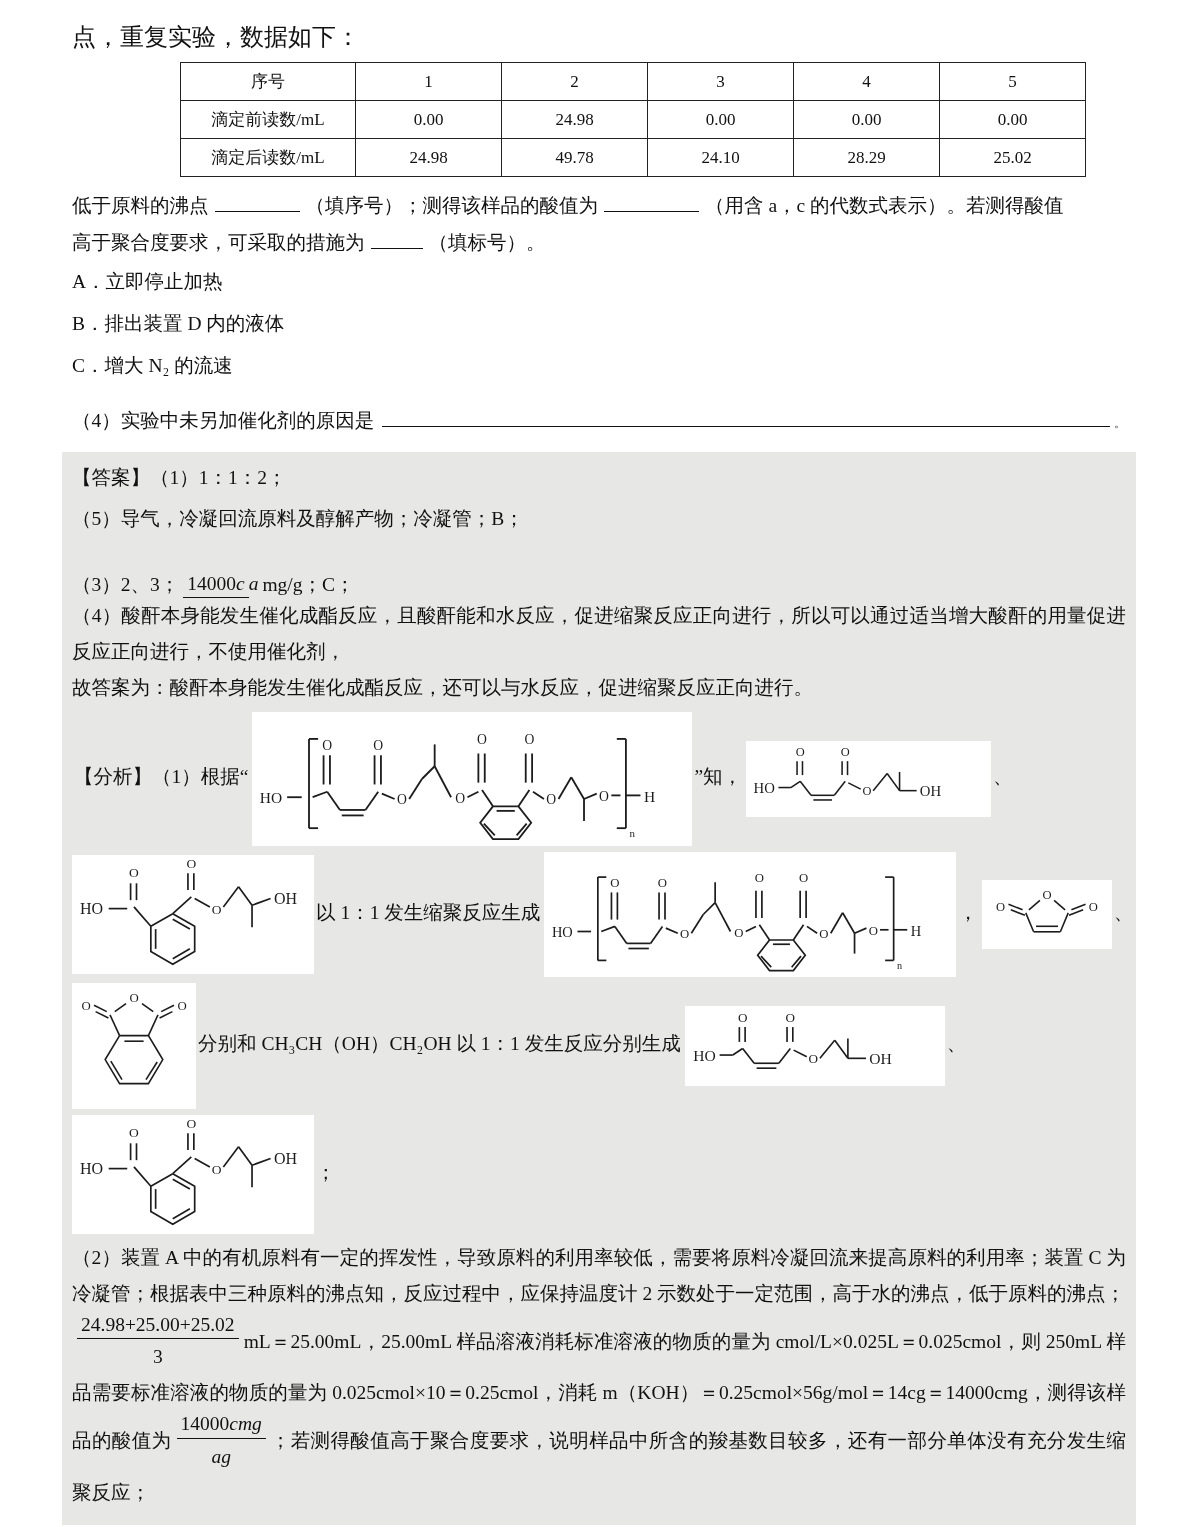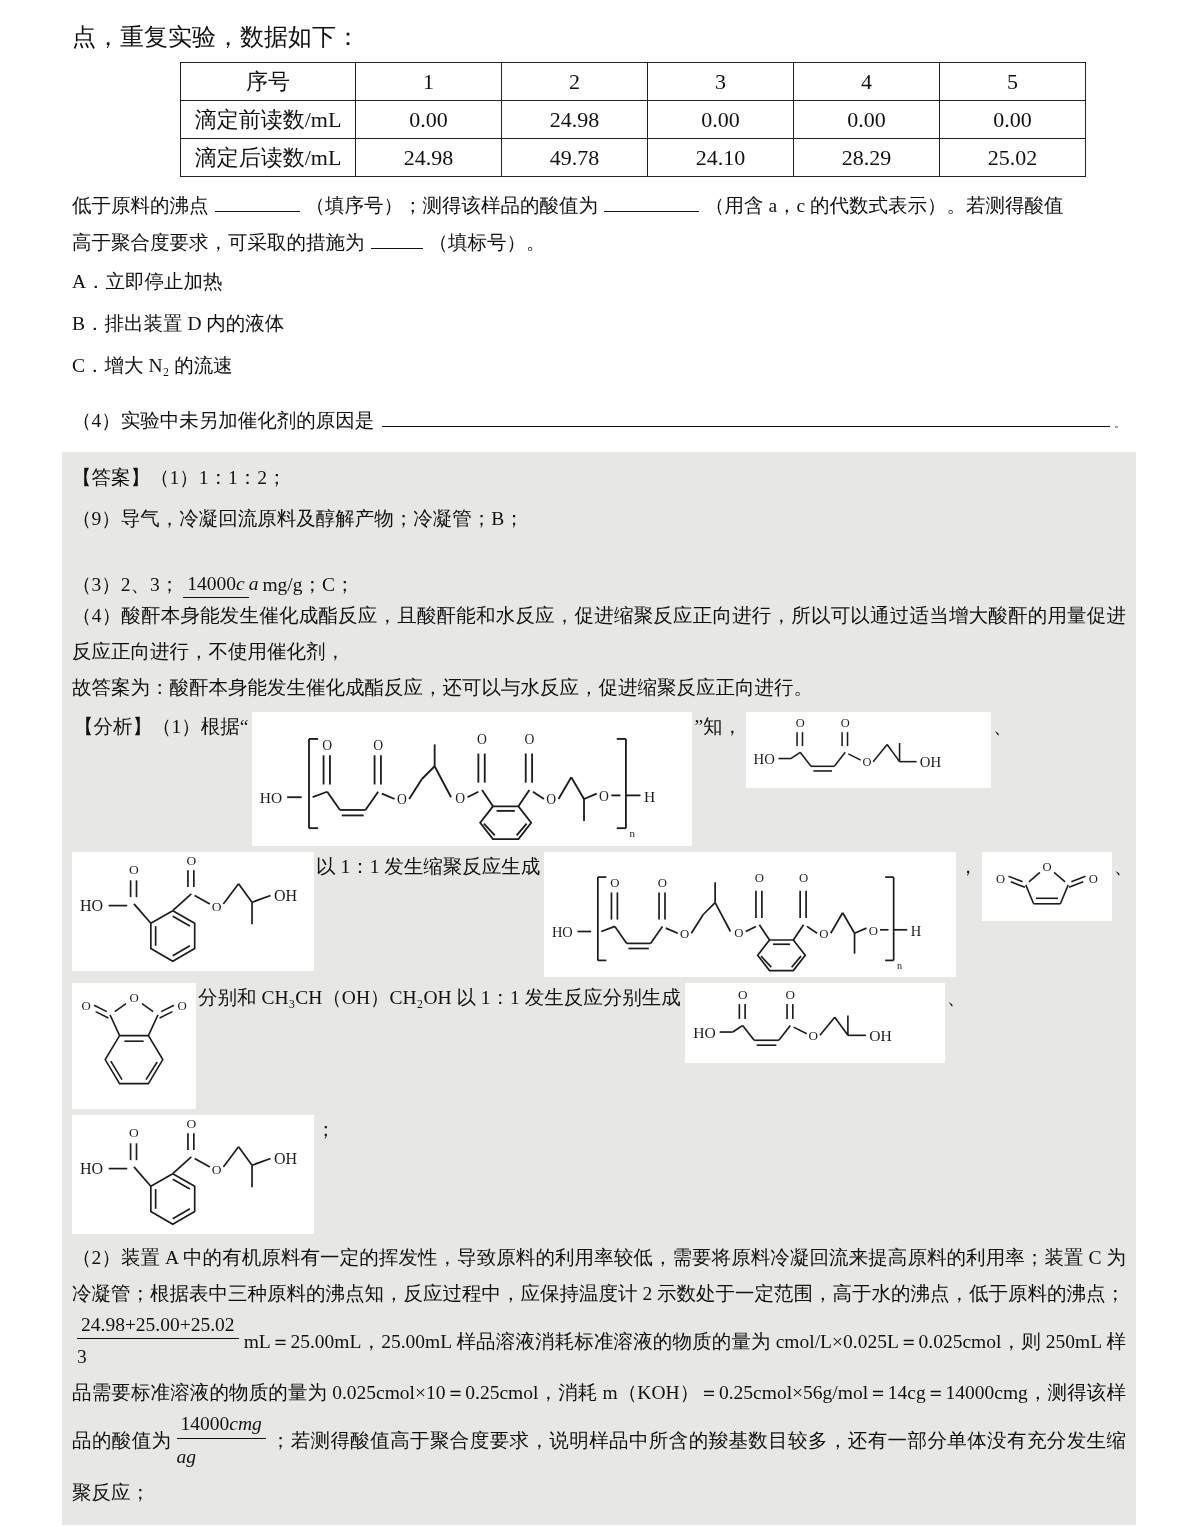--- a/index.html
+++ b/index.html
@@ -6,21 +6,21 @@
   body{
     width:1190px;height:1527px;overflow:hidden;background:#ffffff;
     font-family:"Liberation Serif","DejaVu Serif",serif;color:#111;
     box-sizing:border-box;padding:22px 64px 0 72px;font-size:19.5px;
   }
   p{margin:0;}
   .intro{font-size:24px;line-height:30px;}
   
   table.data{border-collapse:collapse;margin:10px 0 0 108px;}
   table.data th,table.data td{
-    border:1.6px solid #222;font-weight:normal;font-size:22px;
+    border:1.6px solid #222;font-weight:normal;font-size:17px;
     text-align:center;height:37px;padding:0 6px;
   }
   table.data th:first-child,table.data td:first-child{width:162px;}
   table.data th,table.data td{width:133px;}
   
   .qline{line-height:37px;margin-top:10px;}
   .blank{display:inline-block;border-bottom:1.6px solid #111;height:1em;vertical-align:baseline;margin:0 6px;}
   .w85{width:85px;}.w95{width:95px;}.w55{width:52px;}
   .opt{line-height:42px;}
   .q4row{display:flex;align-items:baseline;margin-top:15px;line-height:38px;}
@@ -31,25 +31,25 @@
     background:#e7e7e5;margin:10px -10px 0 -10px;padding:8px 10px 14px 10px;
   }
   .aline{line-height:35px;}
   .fracline{display:flex;align-items:flex-end;min-height:62px;}
   .frac{display:inline-flex;flex-direction:row;align-items:center;vertical-align:middle;margin:0 4px;}
   .frac .top{border-bottom:1.6px solid #111;padding:0 4px;line-height:1.35;}
   .frac .bot{line-height:1.35;}
   .it{font-style:italic;}
   .para{line-height:36px;text-align:justify;}
   
-  .strrow{display:flex;align-items:flex-start;margin-top:6px;}
+  .strrow{display:flex;align-items:center;margin-top:6px;}
   .struct{background:#fff;display:inline-block;padding:3px 6px;line-height:0;}
   .struct svg{display:block;}
   .rowtxt{line-height:30px;padding:0 4px 4px 2px;white-space:nowrap;}
-  .inlinefrac{display:inline-flex;flex-direction:column;vertical-align:middle;margin:0 5px;}
+  .inlinefrac{display:inline-flex;flex-direction:column;align-items:center;vertical-align:middle;margin:0 5px;}
   .inlinefrac .top{border-bottom:1.6px solid #111;padding:0 4px;line-height:1.35;}
 </style>
 </head>
 <body>
 
 <svg width="0" height="0" style="position:absolute">
   <defs>
 
     <g id="s-poly" stroke="#1c1c1c" stroke-width="2" fill="none">
       <text x="2" y="96" font-size="17" stroke="none" fill="#1c1c1c">HO</text>
@@ -229,21 +229,21 @@
 
 <div class="q4row">
   <span>（4）实验中未另加催化剂的原因是</span>
   <span class="blank blank-grow"></span>
   <span class="tiny-period">。</span>
 </div>
 
 <div class="answer-block">
 
   <p class="aline">【答案】（1）1：1：2；</p>
-  <p class="aline" style="margin-top:6px">（9）导气，冷凝回流原料及醇解产物；冷凝管；B；</p>
+  <p class="aline" style="margin-top:6px">（5）导气，冷凝回流原料及醇解产物；冷凝管；B；</p>
 
   <div class="fracline">
     <span>（3）2、3；</span>
     <span class="frac">
       <span class="top"><span>14000</span><span class="it">c</span></span>
       <span class="bot it">a</span>
     </span>
     <span>mg/g；C；</span>
   </div>
 

